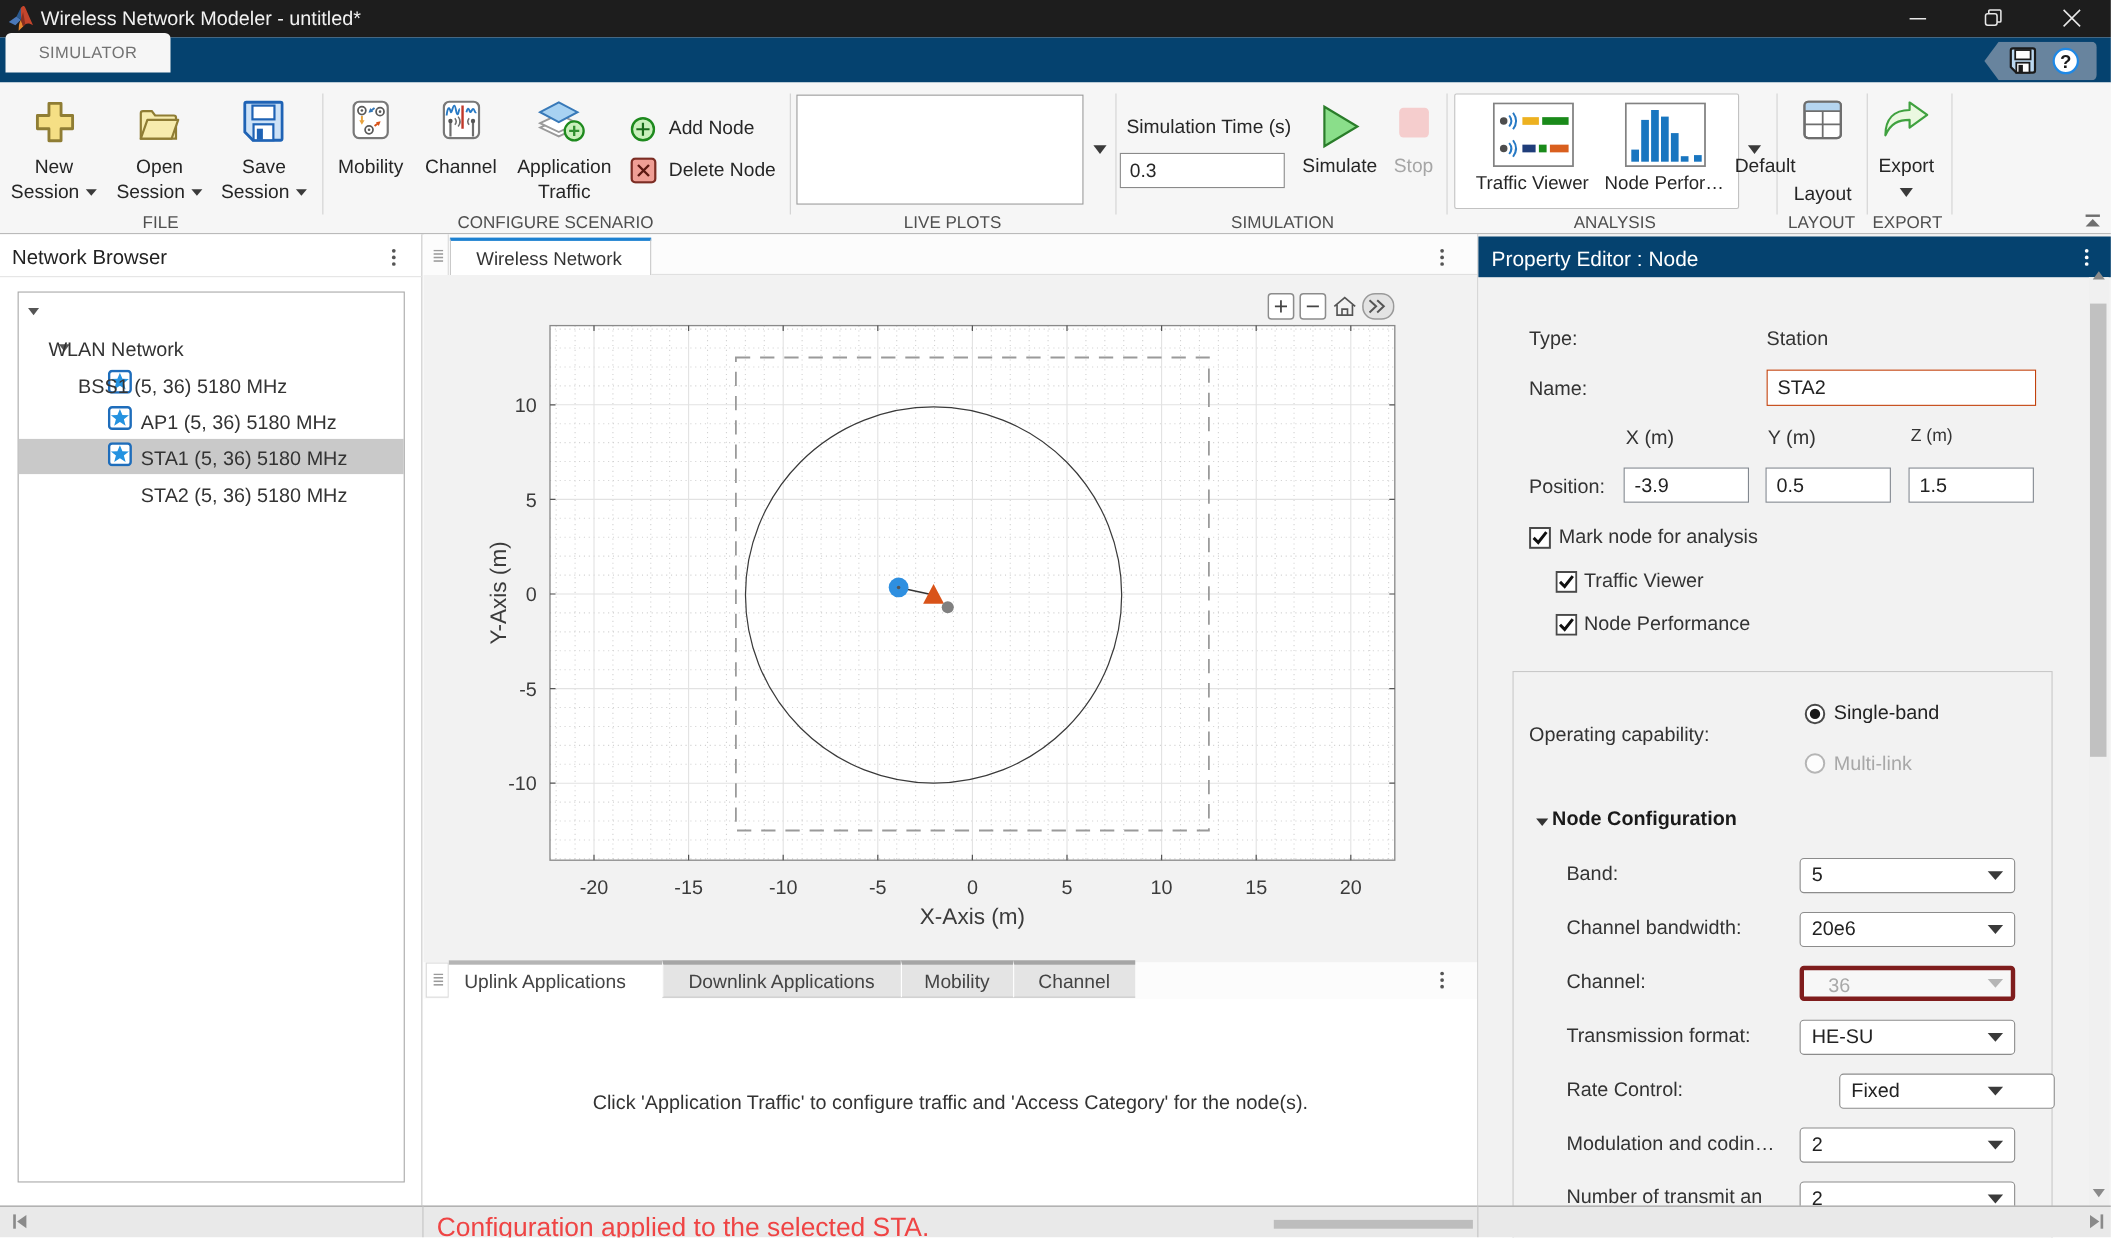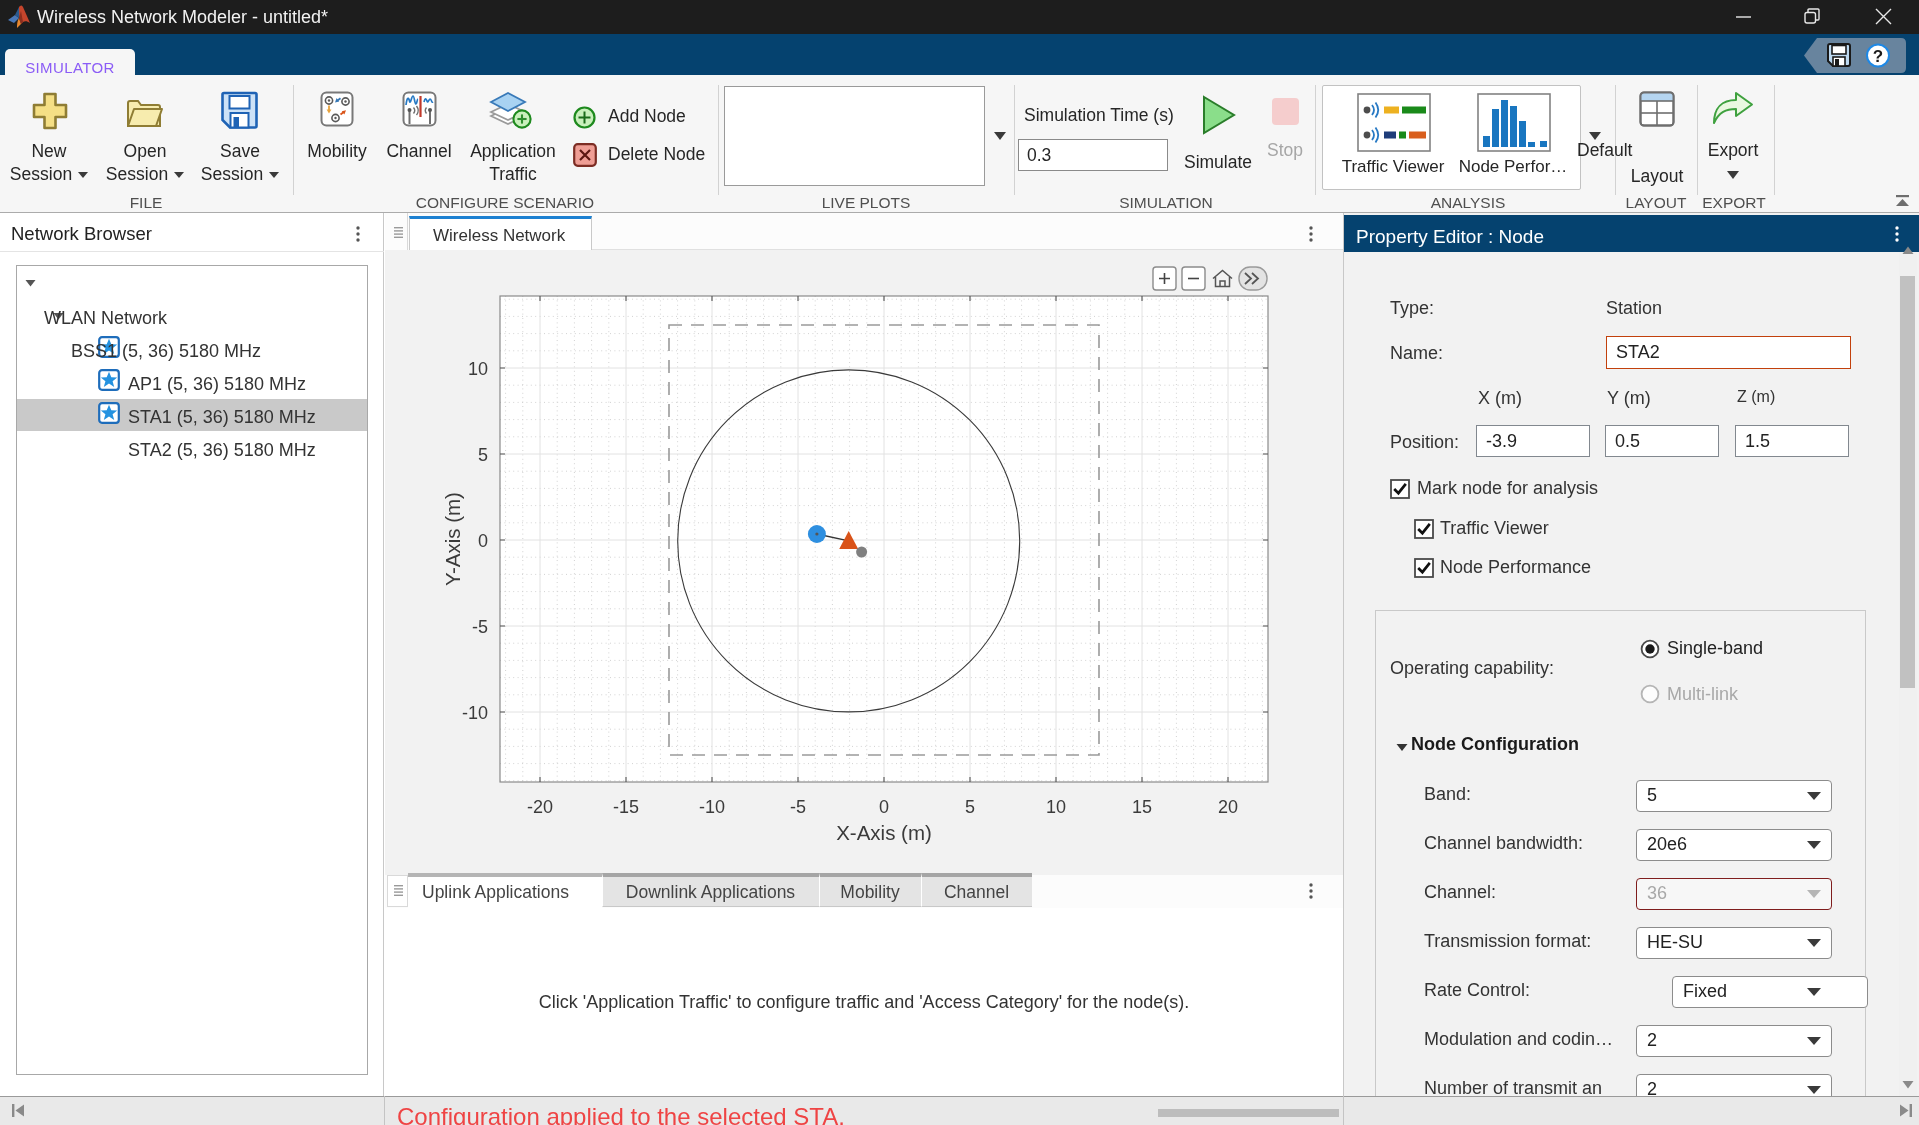--- a/index.html
+++ b/index.html
@@ -25,21 +25,21 @@
 </svg>
 <div class="abs lbl" style="left:37px;top:7px;color:#f2f2f2;font-size:18px;">Wireless Network Modeler - untitled*</div>
 <svg class="abs" style="left:1735px;top:8px;" width="160" height="18" viewBox="0 0 160 18">
  <line x1="1" y1="9" x2="16" y2="9" stroke="#e8e8e8" stroke-width="1.4"></line>
  <rect x="70" y="4.5" width="10.5" height="10.5" rx="2" fill="none" stroke="#e8e8e8" stroke-width="1.4"></rect>
  <path d="M73 4.5 L73 2 Q73 1 74 1 L83 1 Q84 1 84 2 L84 11 Q84 12 83 12 L80.5 12" fill="none" stroke="#e8e8e8" stroke-width="1.4"></path>
  <path d="M141 1 L156 16 M156 1 L141 16" stroke="#e8e8e8" stroke-width="1.4"></path>
 </svg>
 
 <div class="abs" style="left:0;top:34px;width:1919px;height:41px;background:#05426f;"></div>
-<div class="abs ctr" style="left:5px;top:49px;width:130px;height:36px;background:#f6f6f6;border-radius:5px 5px 0 0;font-size:15px;color:#8b5cf6;letter-spacing:0.4px;">SIMULATOR</div>
+<div class="abs ctr" style="left:5px;top:30px;width:150px;height:36px;background:#f6f6f6;border-radius:5px 5px 0 0;font-size:15px;color:#737373;letter-spacing:0.4px;">SIMULATOR</div>
 <svg class="abs" style="left:1803px;top:38px;" width="104" height="35" viewBox="0 0 104 35">
  <path d="M14 0 L98 0 Q103 0 103 5 L103 30 Q103 35 98 35 L14 35 L1 17.5 Z" fill="#68849e"></path>
  <g transform="translate(24,5)">
   <path d="M1 3 Q1 1 3 1 L21 1 Q23 1 23 3 L23 21 Q23 23 21 23 L6 23 L1 18 Z" fill="#bcd8f0" stroke="#1a1a1a" stroke-width="2"></path>
   <rect x="5" y="2.5" width="14" height="8.5" fill="#fff" stroke="#1a1a1a" stroke-width="1.6"></rect>
   <rect x="6" y="14" width="12" height="9" fill="#fff" stroke="#1a1a1a" stroke-width="1.6"></rect>
   <rect x="8" y="16" width="4" height="7" fill="#1a1a1a"></rect>
  </g>
  <circle cx="75" cy="17.5" r="11" fill="#fff" stroke="#1e88e5" stroke-width="2"></circle>
  <text x="75" y="24" text-anchor="middle" font-family="Liberation Sans" font-size="17" font-weight="bold" fill="#1a1a1a">?</text>
@@ -128,21 +128,21 @@
 <path d="M7 7 L17 17 M17 7 L7 17" stroke="#5c1812" stroke-width="2.2"></path>
     </svg>
 <div class="abs lbl rl" style="left:608px;top:144px;">Delete Node</div>
 <div class="abs" style="left:724px;top:86px;width:261px;height:100px;background:#fff;border:1px solid #9a9a9a;"></div>
 <div class="abs tri-dn" style="left:994px;top:132px;"></div>
 <div class="abs lbl rl" style="left:1024px;top:105px;">Simulation Time (s)</div>
 <div class="abs" style="left:1018px;top:139px;width:150px;height:32px;background:#fff;border:1px solid #8a8a8a;line-height:30px;padding-left:8px;font-size:17.5px;">0.3</div>
 <svg class="abs" style="left:1200px;top:94px;" width="38" height="42" viewBox="0 0 38 42">
 <path d="M4 3 L34 21 L4 39 Z" fill="#8ade8a" stroke="#2a7d2a" stroke-width="2"></path>
     </svg>
-<div class="abs lbl rl" style="left:1138px;top:140px;width:160px;text-align:center;margin-top:12px;">Simulate</div>
+<div class="abs lbl rl" style="left:1138px;top:140px;width:160px;text-align:center;">Simulate</div>
 <div class="abs" style="left:1272px;top:98px;width:27px;height:27px;background:#f5cdcd;border-radius:4px;"></div>
 <div class="abs lbl rl" style="left:1205px;top:140px;width:160px;text-align:center;color:#a6a6a6;">Stop</div>
 <div class="abs" style="left:1322px;top:85px;width:259px;height:105px;background:#fff;border:1px solid #c2c2c2;border-radius:2px;"></div>
 <svg class="abs" style="left:1357px;top:93px;" width="74" height="59" viewBox="0 0 74 59">
 <rect x="1" y="1" width="72" height="57" fill="#fff" stroke="#828282" stroke-width="1.6"></rect>
 <circle cx="10" cy="17" r="3.4" fill="#4d4d4d"></circle>
 <path d="M15 12 Q19 17 15 22 M18.5 9.5 Q24 17 18.5 24.5" fill="none" stroke="#2779c4" stroke-width="1.8"></path>
 <rect x="27" y="13.5" width="15" height="7" fill="#edb120"></rect>
 <rect x="45" y="13.5" width="24" height="7" fill="#1a8a1a"></rect>
 <circle cx="10" cy="42" r="3.4" fill="#4d4d4d"></circle>
@@ -355,21 +355,21 @@
       <path d="M0.5 1 L11.5 1 L6 8 Z" fill="#333"></path>
     </svg>
 <div class="abs lbl" style="left:1411px;top:734px;color:#1a1a1a;font-weight:bold;font-size:18px;">Node Configuration</div>
 <div class="abs lbl" style="left:1424px;top:784px;color:#333;font-size:18px;">Band:</div>
     <div class="abs" style="left:1636px;top:780px;width:196px;height:32px;background:#fff;border:1px solid #8c8c8c;border-radius:4px;line-height:29px;padding-left:10px;color:#222;font-size:18px;">5</div>
     <div class="abs" style="left:1807px;top:792px;width:0;height:0;border-left:7px solid transparent;border-right:7px solid transparent;border-top:8.5px solid #3a3a3a;"></div>
 <div class="abs lbl" style="left:1424px;top:833px;color:#333;font-size:18px;">Channel bandwidth:</div>
     <div class="abs" style="left:1636px;top:829px;width:196px;height:32px;background:#fff;border:1px solid #8c8c8c;border-radius:4px;line-height:29px;padding-left:10px;color:#222;font-size:18px;">20e6</div>
     <div class="abs" style="left:1807px;top:841px;width:0;height:0;border-left:7px solid transparent;border-right:7px solid transparent;border-top:8.5px solid #3a3a3a;"></div>
 <div class="abs lbl" style="left:1424px;top:882px;color:#333;font-size:18px;">Channel:</div>
-    <div class="abs" style="left:1636px;top:878px;width:196px;height:32px;background:#f7f7f7;border:1px solid #7f1d1d;border-radius:4px;line-height:29px;padding-left:10px;color:#a8a8a8;font-size:18px;">36</div>
+    <div class="abs" style="left:1636px;top:878px;width:196px;height:32px;background:#f7f7f7;border:4px solid #7f1d1d;border-radius:4px;line-height:29px;padding-left:22px;color:#a8a8a8;font-size:18px;">36</div>
     <div class="abs" style="left:1807px;top:890px;width:0;height:0;border-left:7px solid transparent;border-right:7px solid transparent;border-top:8.5px solid #b5b5b5;"></div>
 <div class="abs lbl" style="left:1424px;top:931px;color:#333;font-size:18px;">Transmission format:</div>
     <div class="abs" style="left:1636px;top:927px;width:196px;height:32px;background:#fff;border:1px solid #8c8c8c;border-radius:4px;line-height:29px;padding-left:10px;color:#222;font-size:18px;">HE-SU</div>
     <div class="abs" style="left:1807px;top:939px;width:0;height:0;border-left:7px solid transparent;border-right:7px solid transparent;border-top:8.5px solid #3a3a3a;"></div>
 <div class="abs lbl" style="left:1424px;top:980px;color:#333;font-size:18px;">Rate Control:</div>
     <div class="abs" style="left:1636px;top:976px;width:196px;height:32px;background:#fff;border:1px solid #8c8c8c;border-radius:4px;line-height:29px;padding-left:10px;color:#222;font-size:18px;margin-left:36px;">Fixed</div>
     <div class="abs" style="left:1807px;top:988px;width:0;height:0;border-left:7px solid transparent;border-right:7px solid transparent;border-top:8.5px solid #3a3a3a;"></div>
 <div class="abs lbl" style="left:1424px;top:1029px;color:#333;font-size:18px;">Modulation and codin…</div>
     <div class="abs" style="left:1636px;top:1025px;width:196px;height:32px;background:#fff;border:1px solid #8c8c8c;border-radius:4px;line-height:29px;padding-left:10px;color:#222;font-size:18px;">2</div>
     <div class="abs" style="left:1807px;top:1037px;width:0;height:0;border-left:7px solid transparent;border-right:7px solid transparent;border-top:8.5px solid #3a3a3a;"></div>

